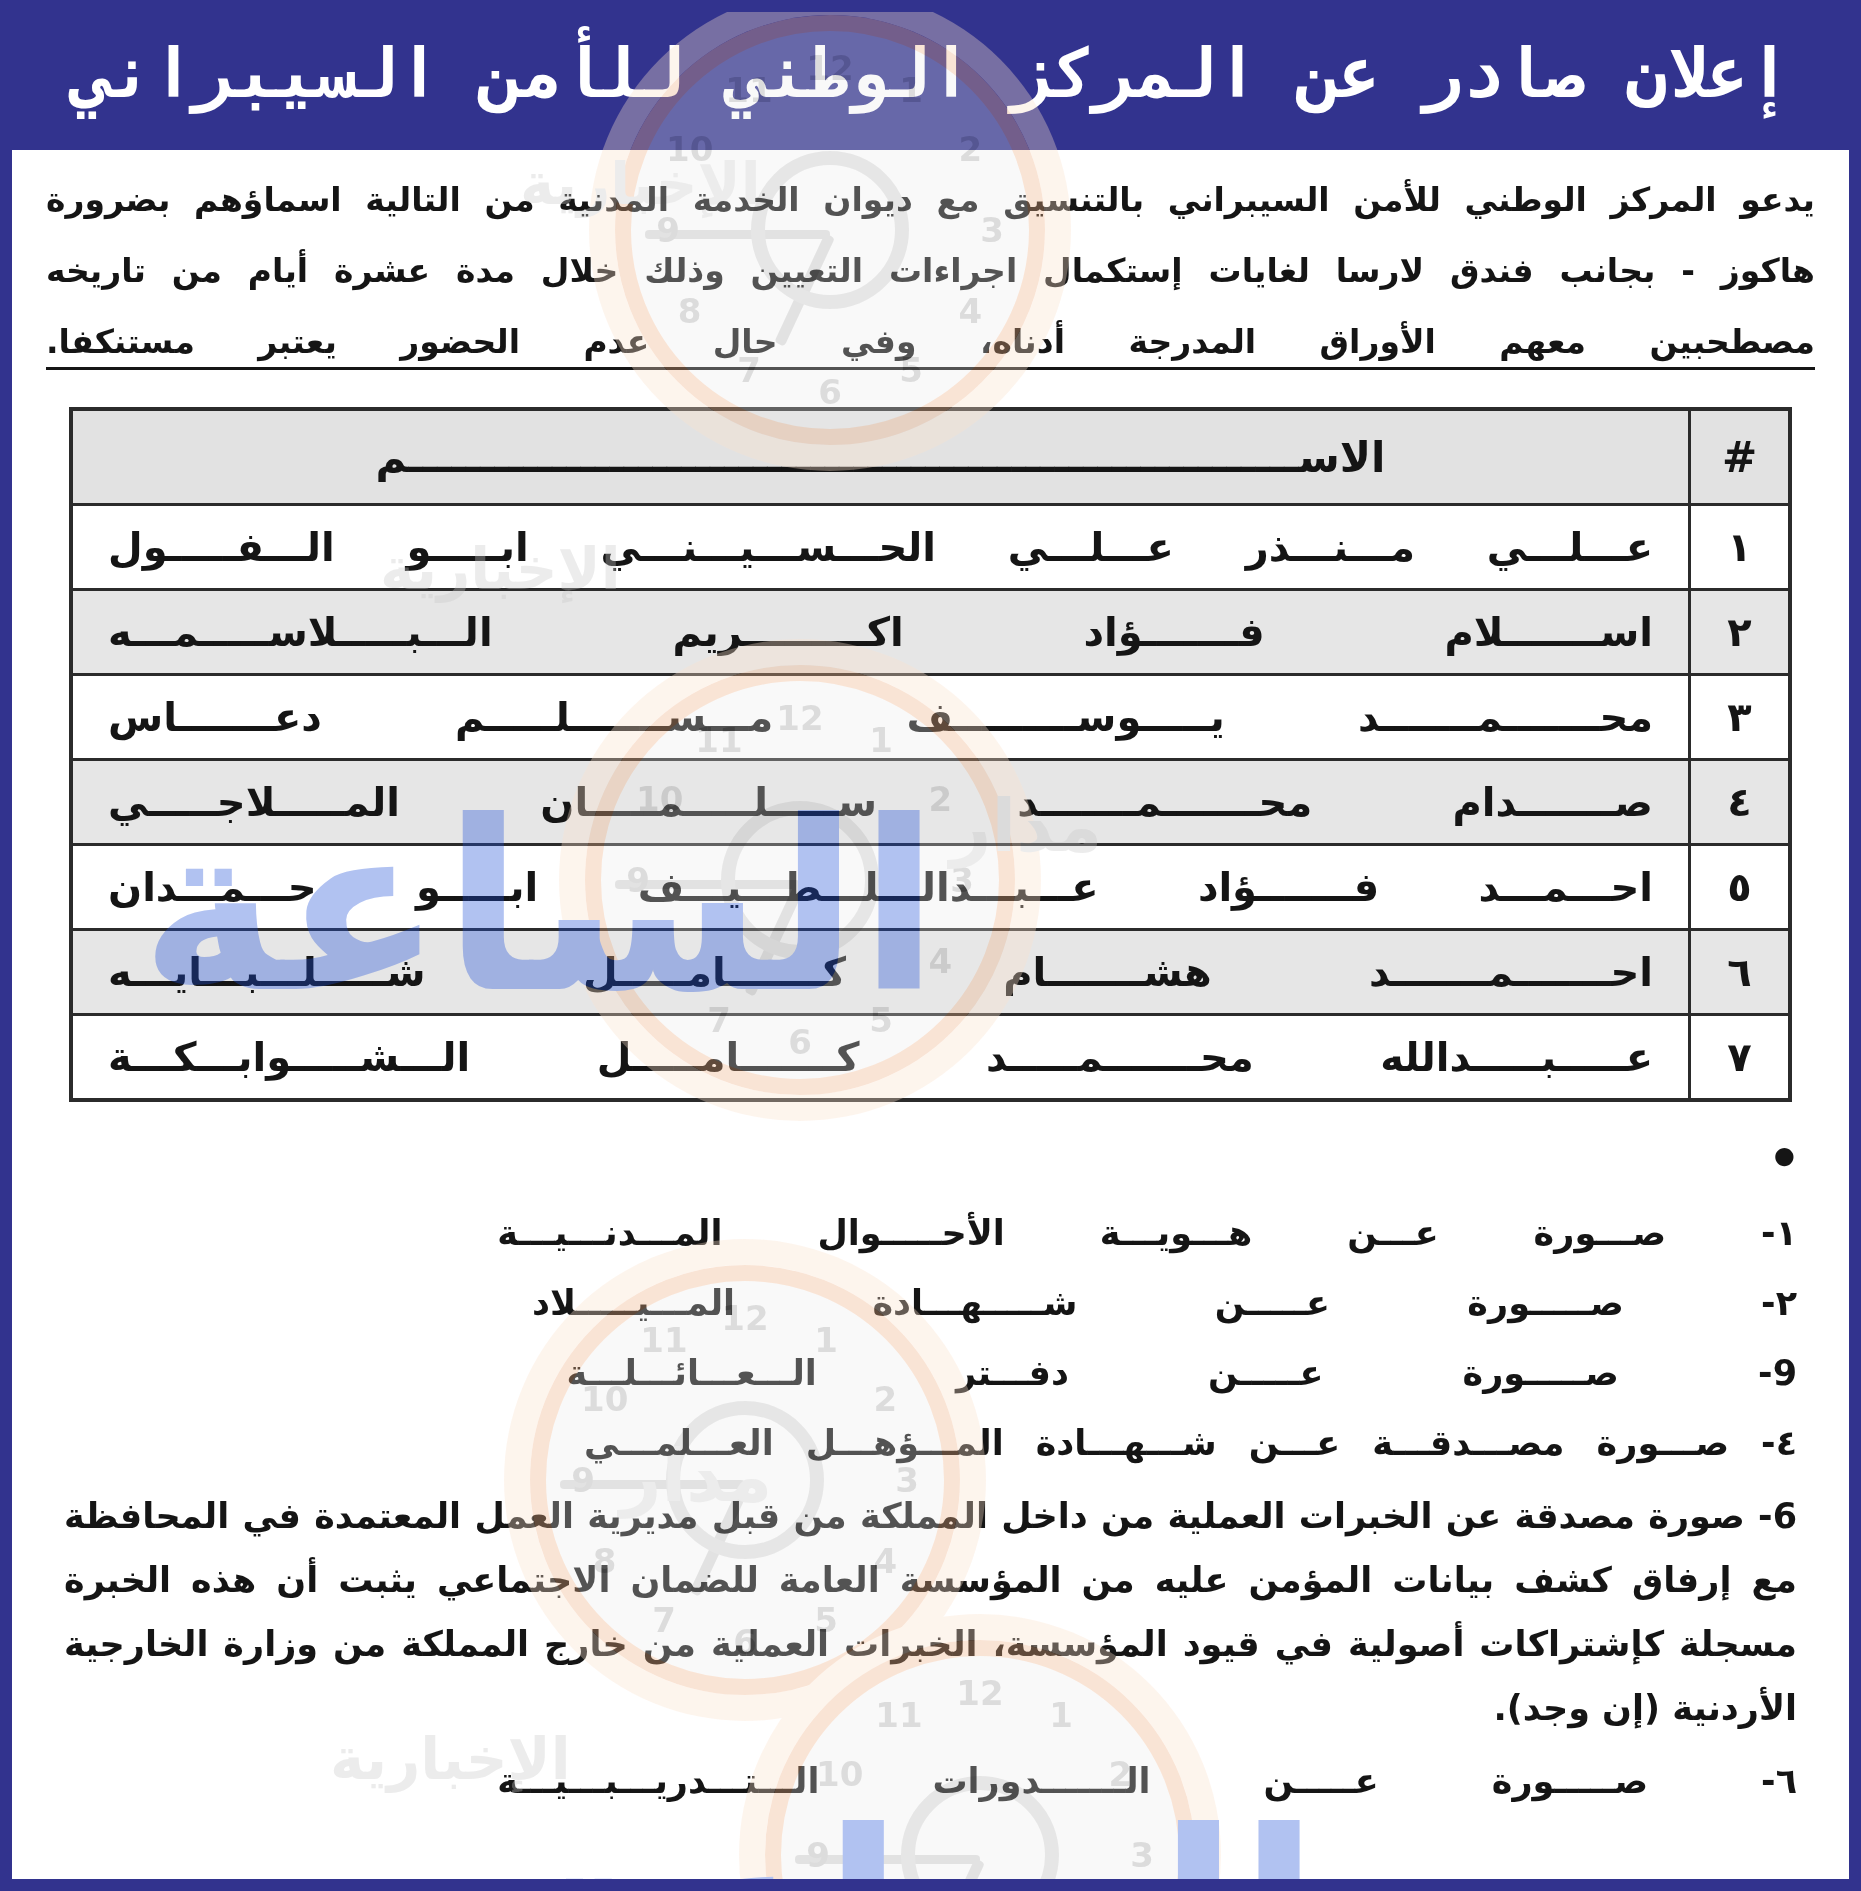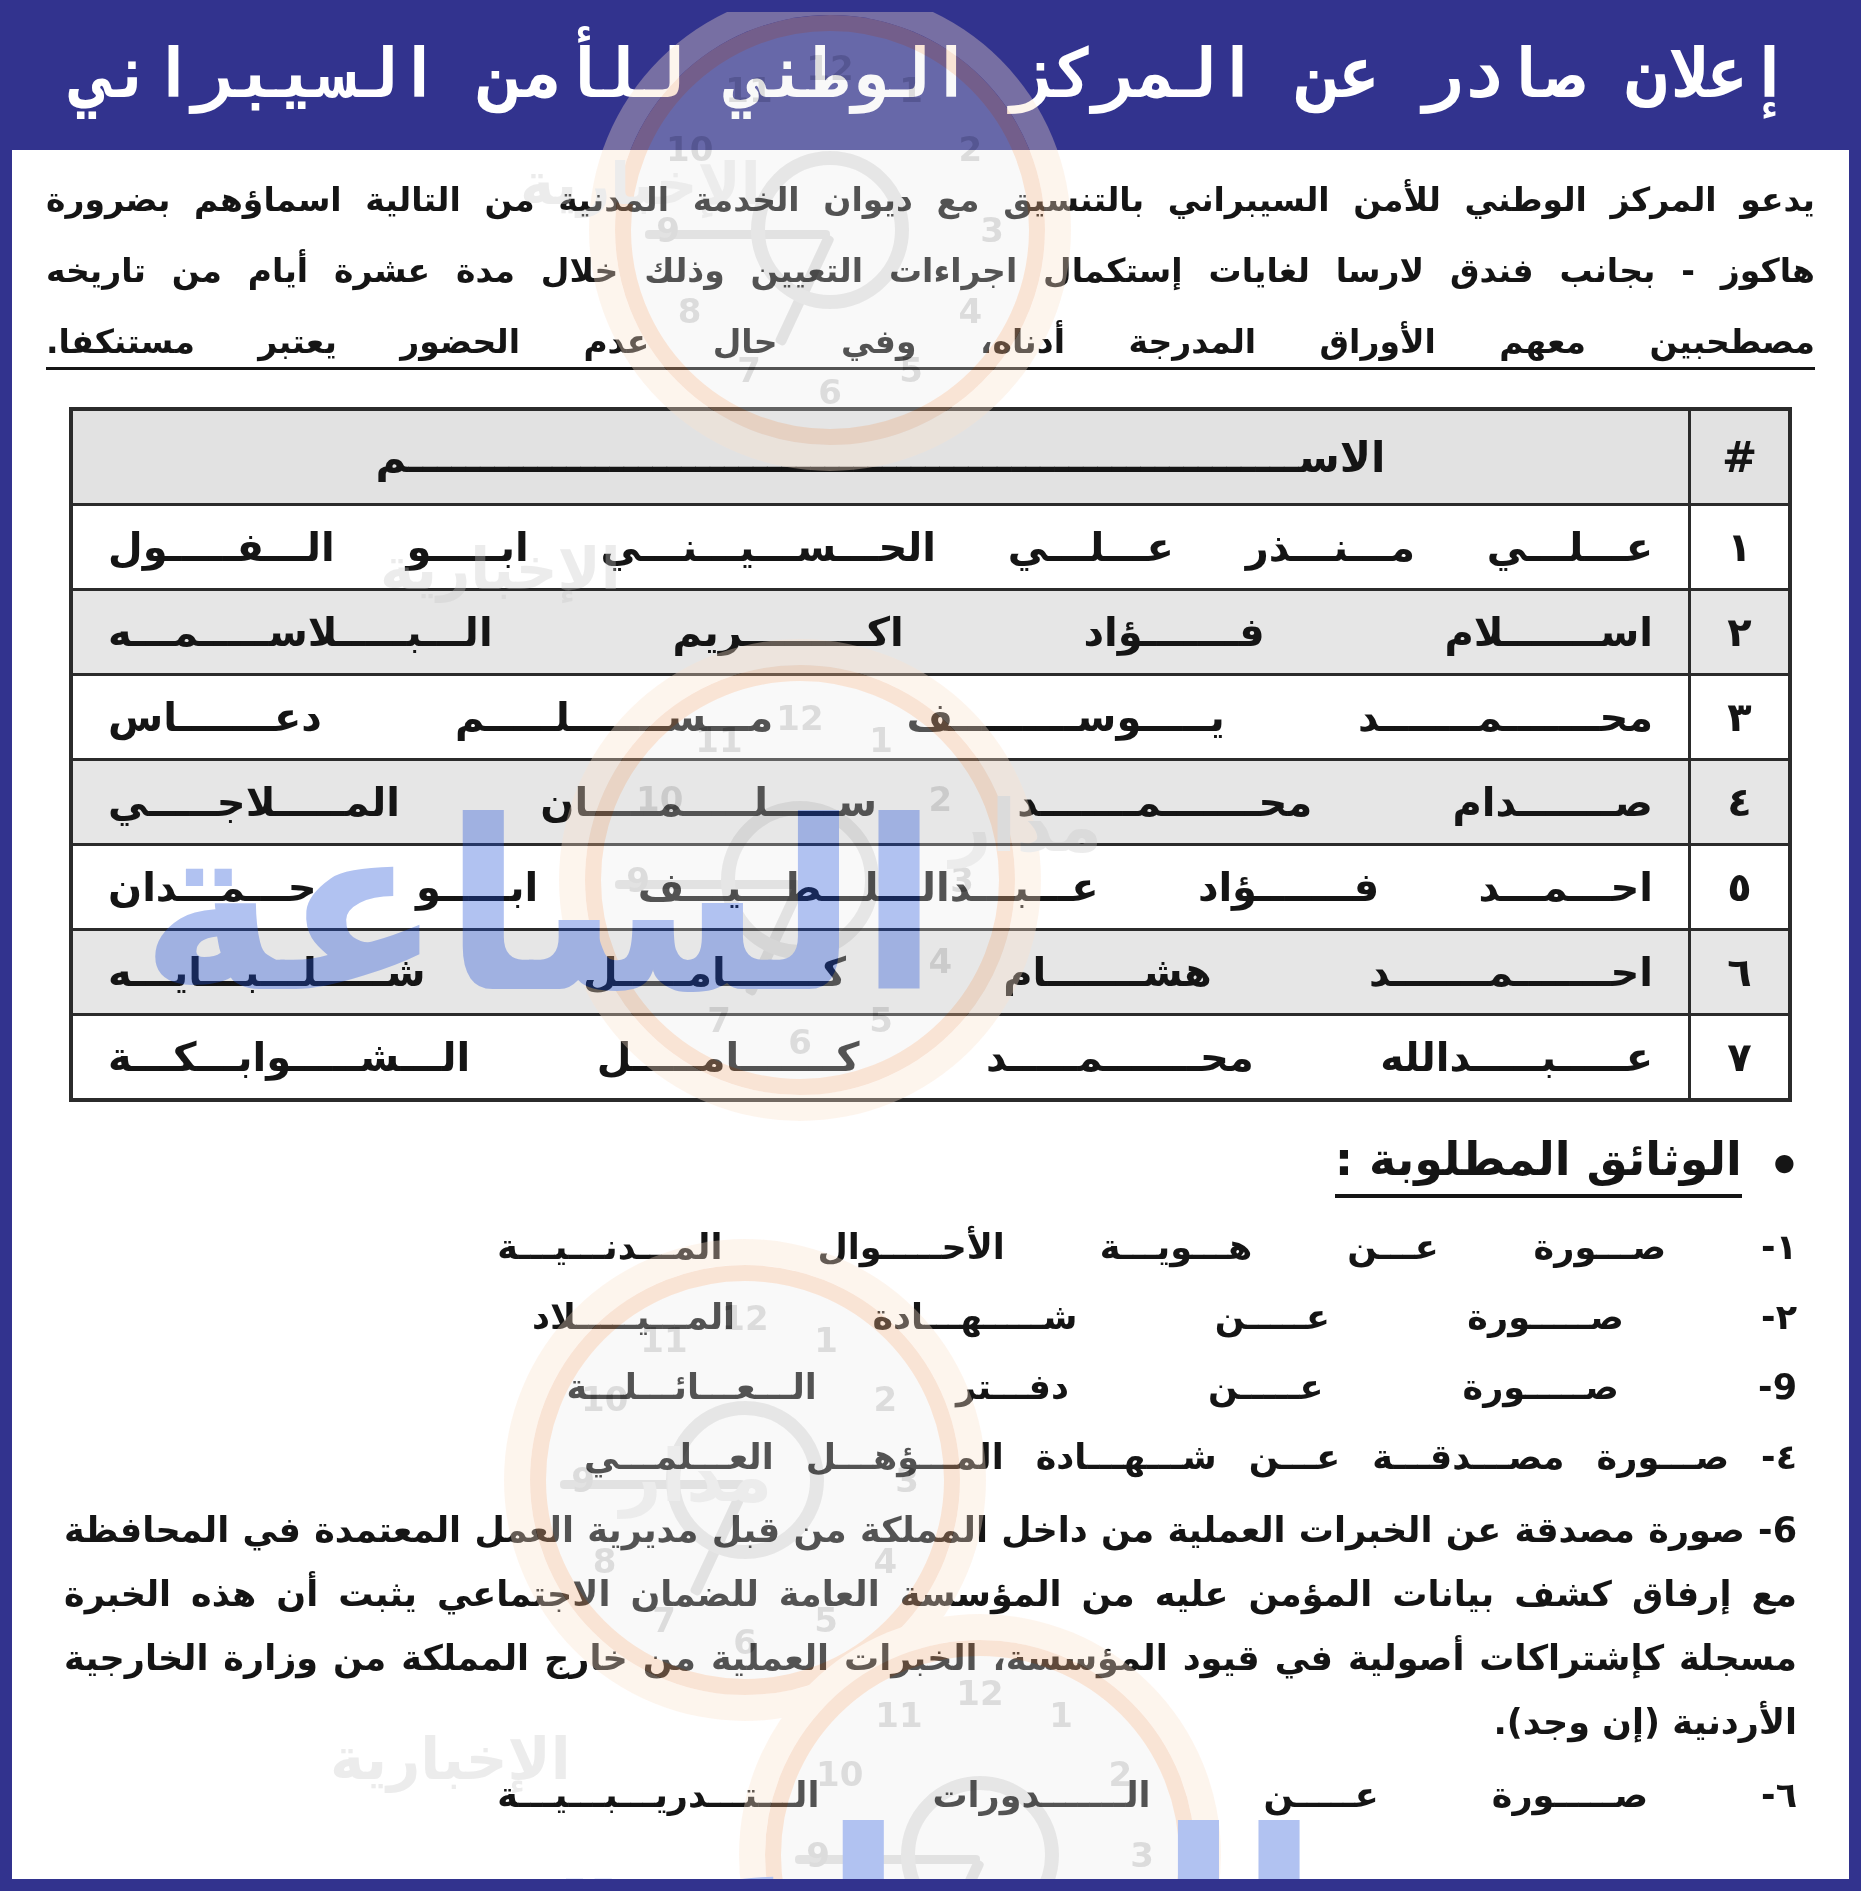--- a/index.html
+++ b/index.html
@@ -124,21 +124,20 @@
       </tr>
       <tr>
         <td class="col-num">٧</td>
         <td class="col-name">عـــــبـــــدالله محـــــــمـــــد كـــــــامـــــل الـــشـــــوابـــكـــة</td>
       </tr>
     </tbody>
   </table>
 
   <div class="docs-heading">
     <span class="bullet">•</span>
-    <span class="heading-text">الوثائق المطلوبة :</span>
   </div>
 
   <div class="docs">
     <div class="doc-item w75">١- صـــورة عـــن هـــويـــة الأحـــــوال المـــدنـــيـــة</div>
     <div class="doc-item w73">٢- صـــــورة عـــــن شـــــهـــادة المـــيـــــلاد</div>
     <div class="doc-item w71">9- صـــــورة عـــــن دفـــتر الـــعـــائـــلـــة</div>
     <div class="doc-item w70">٤- صـــورة مصـــدقـــة عـــن شـــهـــادة المـــؤهـــل العـــلمـــي</div>
     <div class="doc-item full">6- صورة مصدقة عن الخبرات العملية من داخل المملكة من قبل مديرية العمل المعتمدة في المحافظة مع إرفاق كشف بيانات المؤمن عليه من المؤسسة العامة للضمان الاجتماعي يثبت أن هذه الخبرة مسجلة كإشتراكات أصولية في قيود المؤسسة، الخبرات العملية من خارج المملكة من وزارة الخارجية الأردنية (إن وجد).</div>
     <div class="doc-item w75">٦- صـــــورة عـــــن الـــــــدورات الـــتـــدريـــبـــيـــة</div>
 

